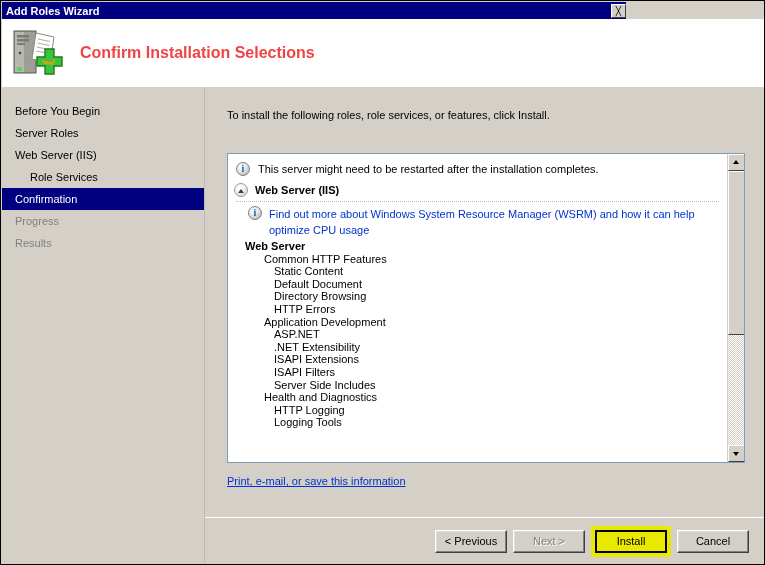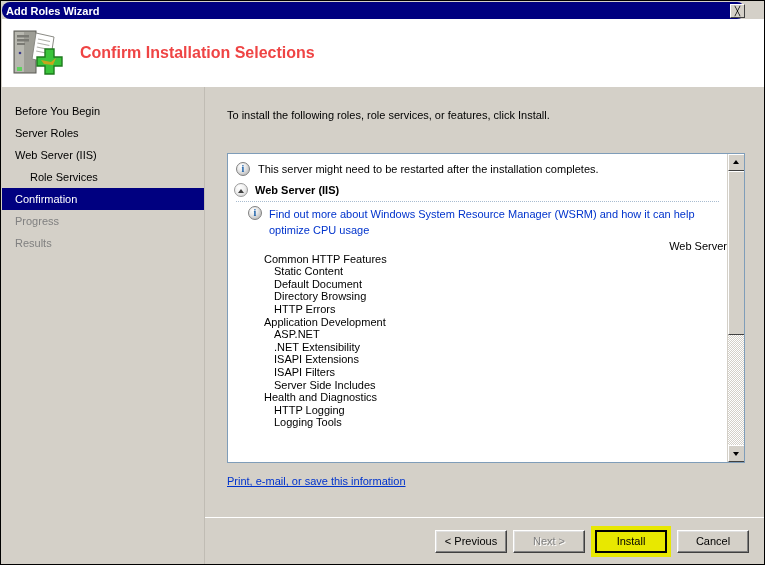--- a/index.html
+++ b/index.html
@@ -20,26 +20,25 @@
     background: #d4d0c8;
     border: 1px solid #000000;
     box-sizing: border-box;
     overflow: hidden;
   }
 
   
   #titlebar {
     position: absolute;
     left: 1px; top: 1px;
-    width: 743px; height: 17px;
+    width: 624px; height: 17px;
     background: #000080;
     display: flex;
     align-items: center;
     box-sizing: border-box;
-    border-radius: 8px;
   }
   #titlebar-text {
     color: #ffffff;
     font-weight: bold;
     font-size: 11px;
     padding-left: 4px;
     letter-spacing: 0px;
     white-space: nowrap;
   }
   #titlebar-buttons {
@@ -247,21 +246,21 @@
     line-height: 16px;
     cursor: pointer;
   }
   .tree-line {
     font-size: 11px;
     line-height: 12.6px;
     height: 12.6px;
     white-space: nowrap;
     color: #000000;
   }
-  .tree-line.lvl0 { padding-left: 17px; font-weight: normal; text-align: right; }
+  .tree-line.lvl0 { padding-left: 17px; font-weight: bold; }
   .tree-line.lvl1 { padding-left: 36px; }
   .tree-line.lvl2 { padding-left: 46px; }
 
   
   #scrollbar {
     position: absolute;
     right: 0; top: 0;
     width: 17px;
     height: 100%;
     background: #d4d0c8;

